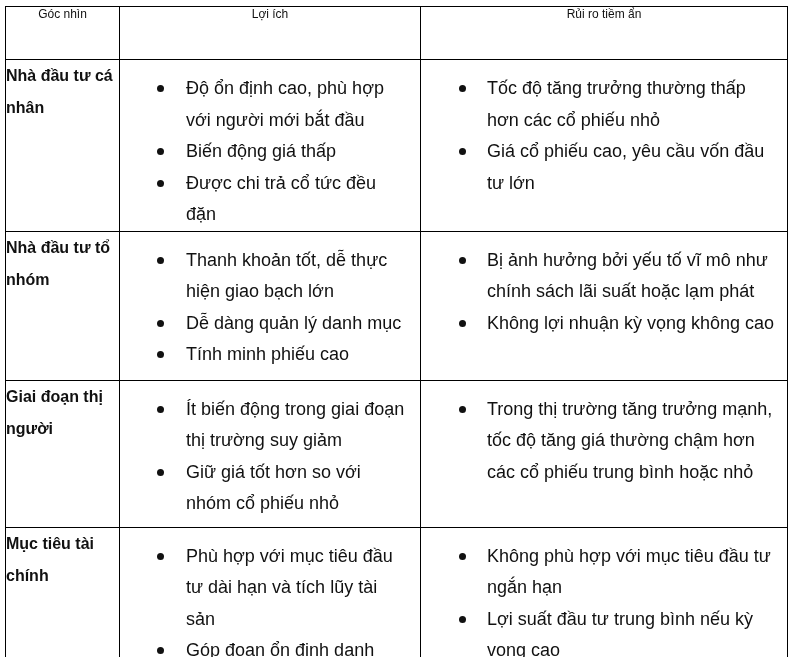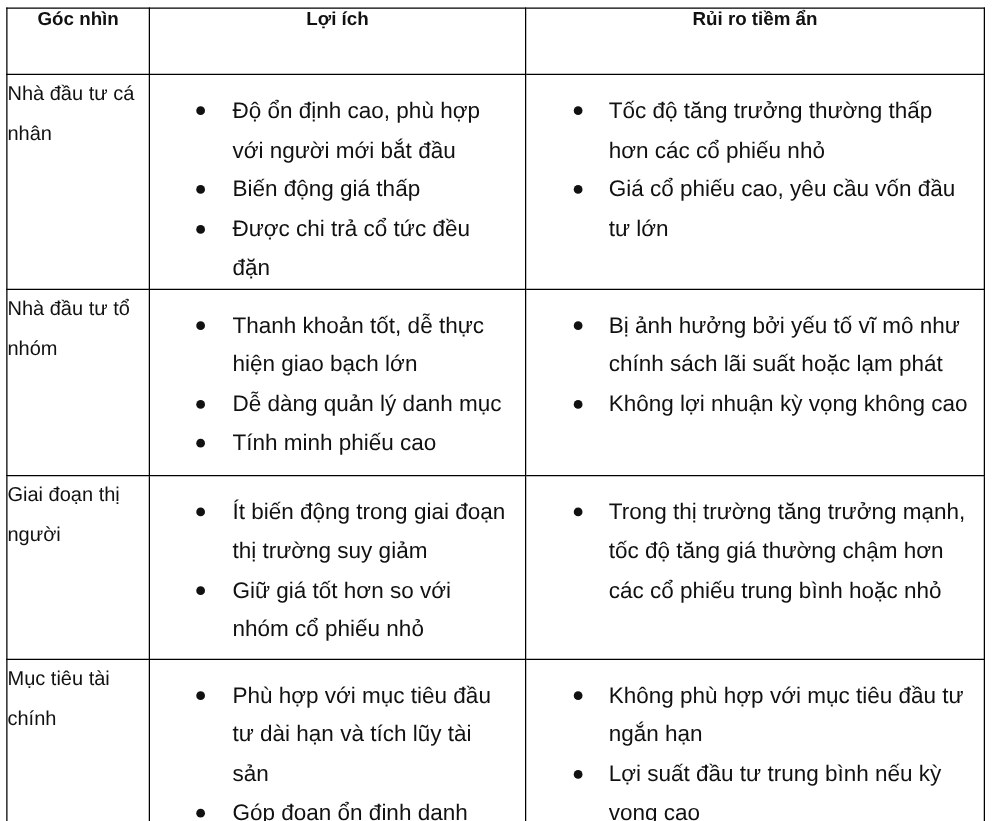--- a/index.html
+++ b/index.html
@@ -30,31 +30,31 @@
       vertical-align: top;
       padding: 0;
     }
     col.c1 { width: 114px; }
     col.c2 { width: 301px; }
     col.c3 { width: 367px; }
 
     th.hdr {
       height: 52px;
       vertical-align: middle;
-      font-weight: bold;
-      font-size: 15px;
+      font-weight: normal;
+      font-size: 12px;
       text-align: center;
     }
     tr.row1 td { height: 148px; }
     tr.row2 td { height: 148px; }
     tr.row3 td { height: 146px; }
     tr.row4 td { height: 146px; }
 
     td.aspect {
-      font-weight: normal;
+      font-weight: bold;
       padding: 13px 6px 0 9px;
       line-height: 32px;
       font-size: 16px;
     }
     ul.points {
       margin: 0;
       padding: 13px 10px 0 0;
       list-style: none;
     }
     ul.points li {

